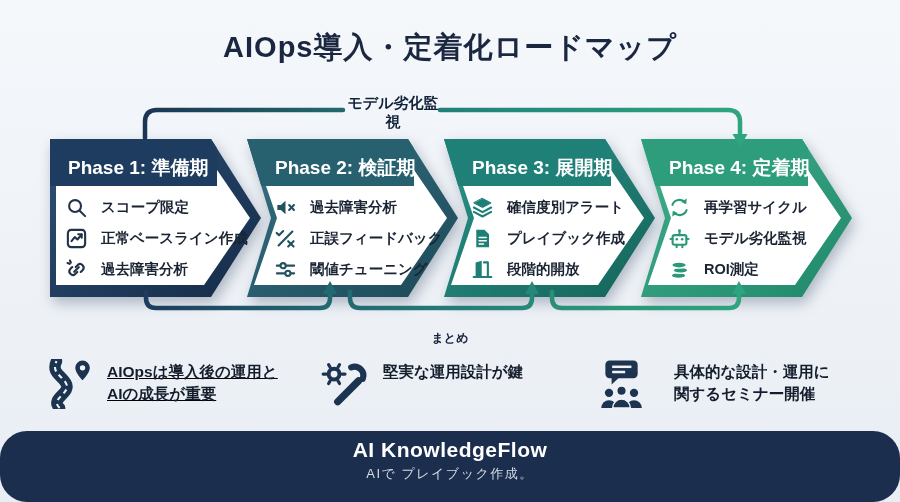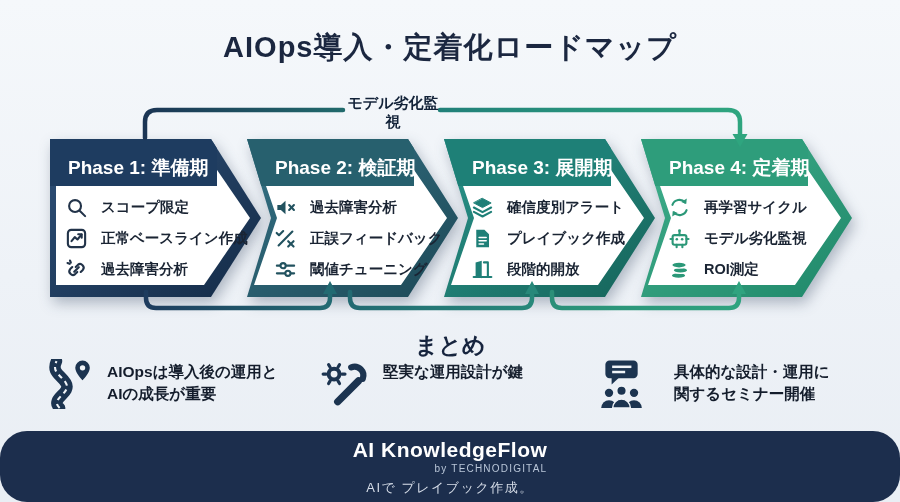--- a/index.html
+++ b/index.html
@@ -26,23 +26,23 @@
   .phase-items{position:absolute;top:56px;left:0;right:26px;}
   .p-item{display:flex;align-items:center;height:31px;padding-left:15px;gap:13px;}
   .notched .p-item{padding-left:27px;}
   .p-ico{width:23px;height:23px;flex:none;color:var(--ico);}
   .p-ico svg{width:100%;height:100%;display:block;}
   .p-label{font-size:14.5px;font-weight:bold;color:#1a2433;white-space:nowrap;}
   
   .bottom-loops{position:absolute;left:130px;top:276px;width:640px;height:46px;z-index:45;}
   
   .matome{position:absolute;top:330px;left:0;right:0;text-align:center;
-    font-size:23px;font-weight:bold;color:#16243e;}
+    font-size:12px;font-weight:bold;color:#16243e;}
   .sum-item{position:absolute;top:357px;display:flex;gap:13px;align-items:flex-start;}
-  .sum-1{left:44px;} .sum-2{left:320px;} .sum-3{left:596px;gap:28px;}
+  .sum-1{left:44px;text-decoration:underline;} .sum-2{left:320px;} .sum-3{left:596px;gap:28px;}
   .sum-ico{width:50px;height:50px;flex:none;color:#1c3450;margin-top:2px;}
   .sum-ico svg{width:100%;height:100%;display:block;}
   .sum-text{font-size:15.5px;font-weight:bold;color:#141d2c;line-height:1.4;padding-top:4px;white-space:nowrap;}
   
   .footer{position:absolute;left:0;right:0;bottom:0;height:71px;background:#1c2e4d;text-align:center;z-index:50;border-radius:27px;}
   .f-wrap{display:inline-block;text-align:right;margin-top:7px;}
   .f-brand{font-size:21px;font-weight:bold;color:#ffffff;letter-spacing:.5px;text-align:center;}
   .f-by{font-size:10px;color:#b9c6d8;letter-spacing:1.2px;margin-top:1px;}
   .f-tag{font-size:13px;color:#d6dde8;letter-spacing:1.5px;margin-top:3px;}
   .icon-stroke{fill:none;stroke:currentColor;stroke-width:2.2;stroke-linecap:round;stroke-linejoin:round;}
@@ -360,18 +360,17 @@
     </span>
     <div class="sum-text">
       <div>具体的な設計・運用に</div>
       <div>関するセミナー開催</div>
     </div>
   </div>
 
   <div class="footer">
     <div class="f-wrap">
       <div class="f-brand">AI KnowledgeFlow</div>
-      <div class="f-by">by TECHNODIGITAL</div>
     </div>
     <div class="f-tag">AIで プレイブック作成。</div>
   </div>
 
 </div>
 
 </body></html>

